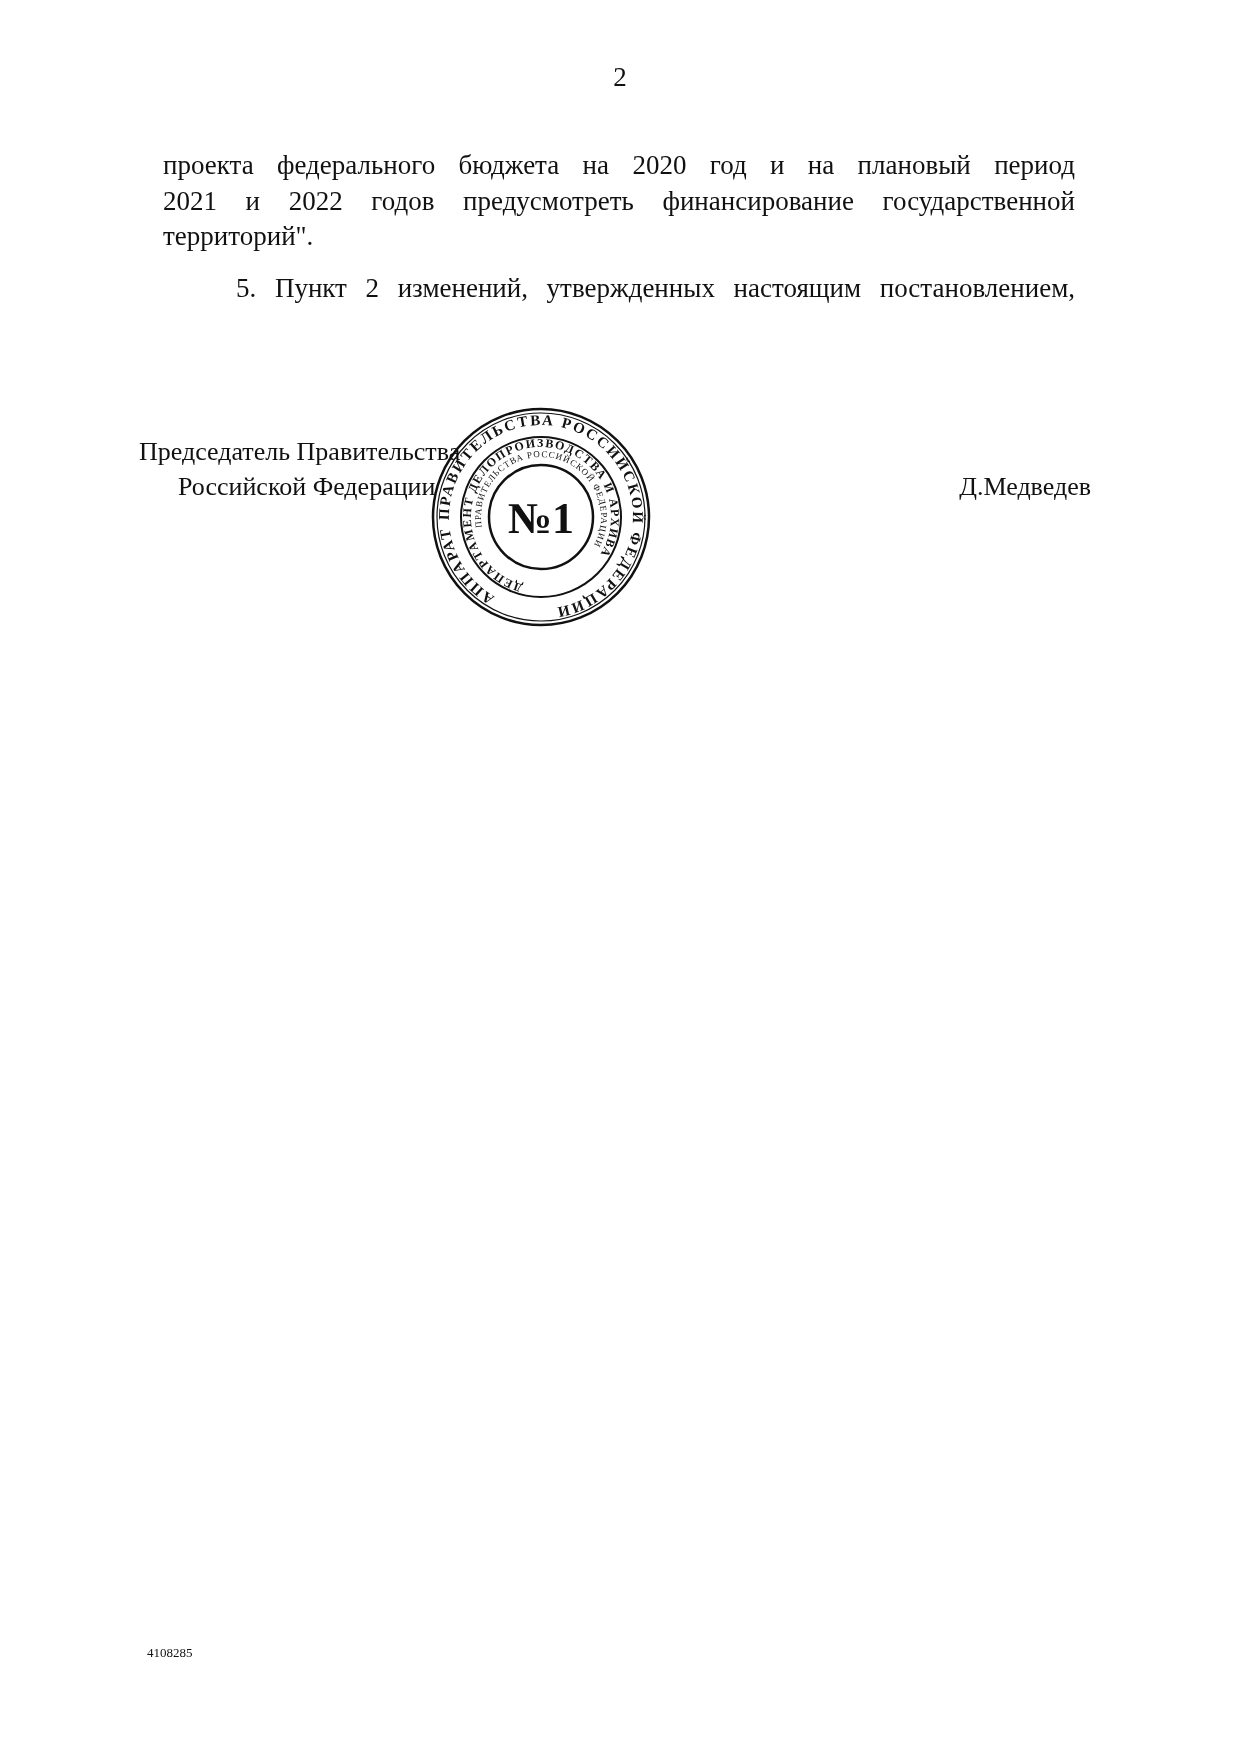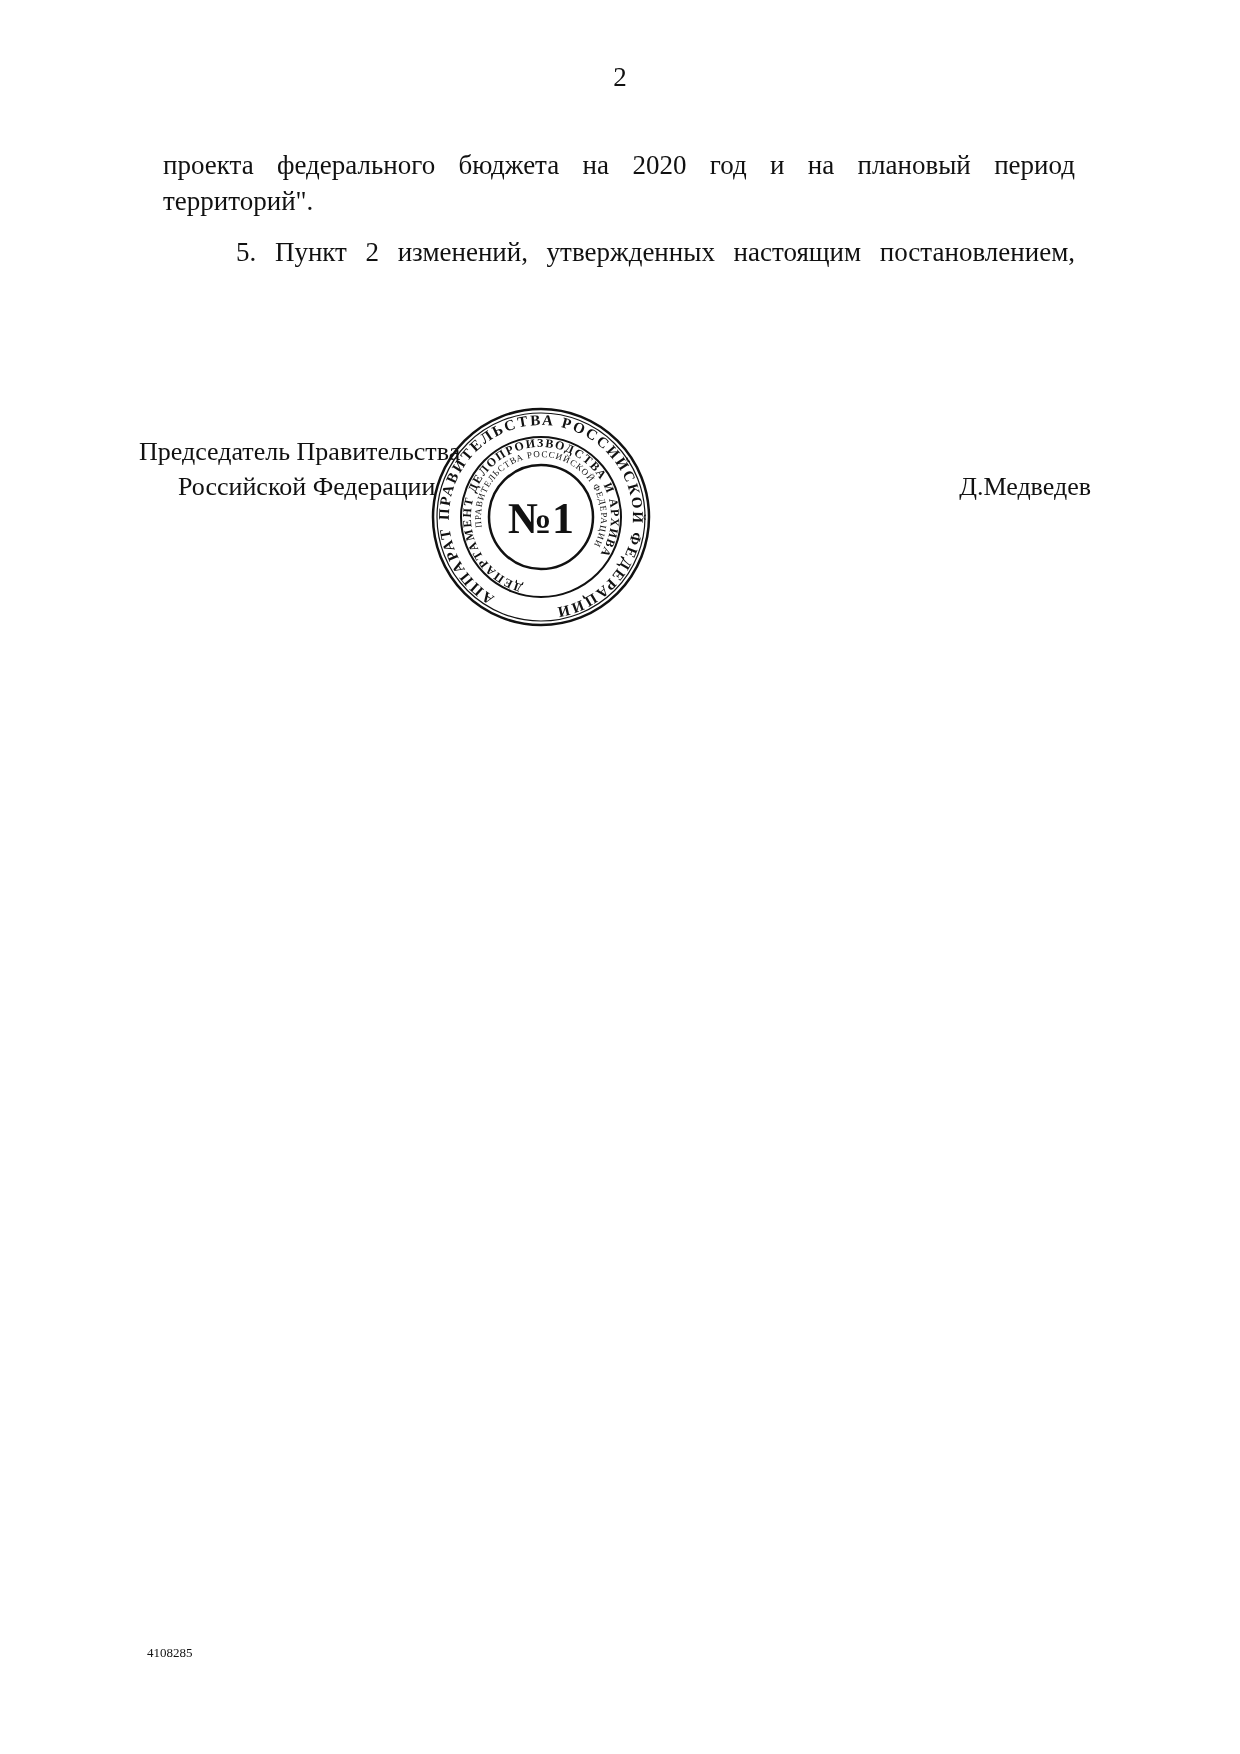--- a/index.html
+++ b/index.html
@@ -20,20 +20,21 @@
   .doc-code { position: absolute; left: 147px; top: 1645px; font-size: 13px; line-height: 16px; text-align: center; }
 </style>
 </head>
 <body>
 
 <div class="page-number">2</div>
 
 <div class="body-text">
   <p class="para">
     <span class="line">проекта федерального бюджета на 2020 год и на плановый период</span>
+    <span class="line">2021 и 2022 годов предусмотреть финансирование государственной</span>
     <span class="line last">территорий".</span>
   </p>
   <p class="para">
     <span class="line indent">5. Пункт 2 изменений, утвержденных настоящим постановлением,</span>
   </p>
 </div>
 
 <div class="signature-title">
   <span>Председатель Правительства</span>
   <span class="l2">Российской Федерации</span>

